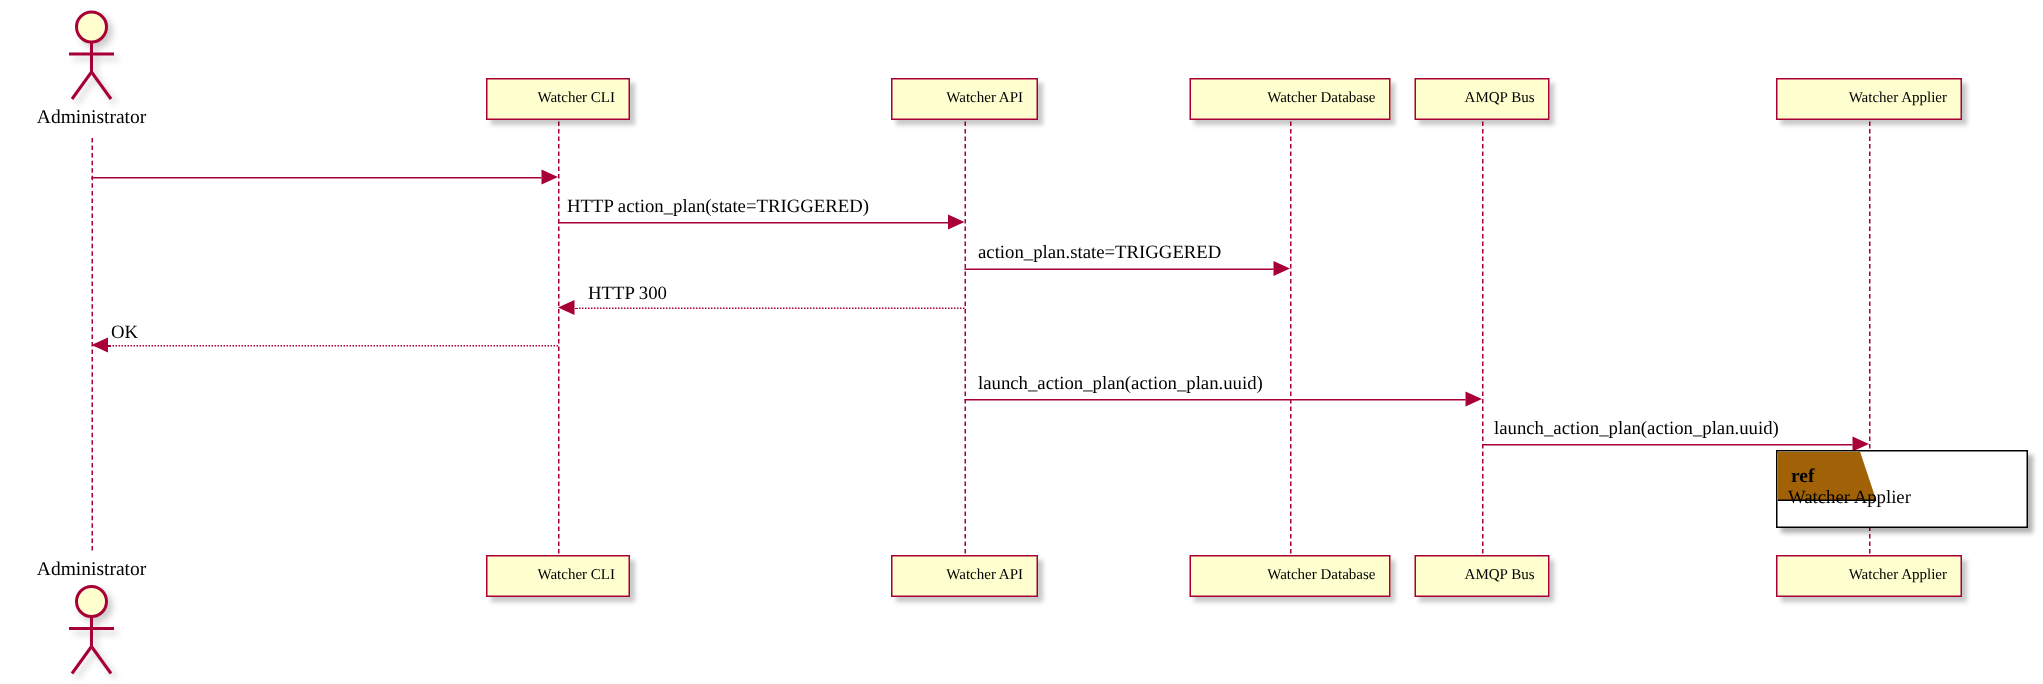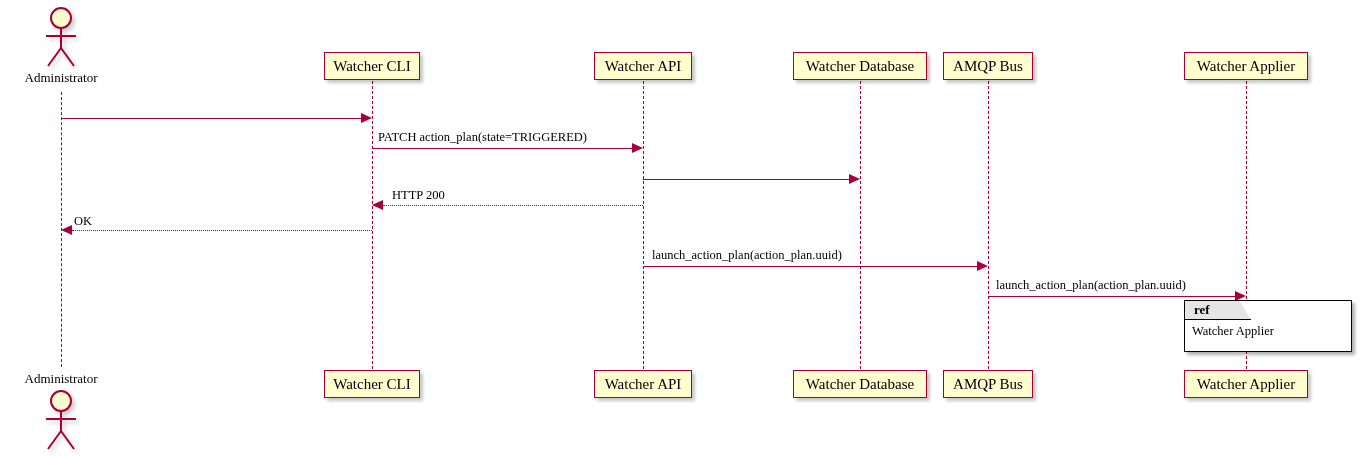--- a/index.html
+++ b/index.html
@@ -19,26 +19,26 @@
     position: absolute;
     width: 0;
     border-left: 1px dashed #A80036;
     top: 0;
   }
   .pbox {
     position: absolute;
     background: #FEFECE;
     border: 1.5px solid #A80036;
     color: #000000;
-    font-size: 15px;
+    font-size: 10px;
     line-height: 1;
     height: 28px;
     display: flex;
     align-items: center;
-    justify-content: center;
+    justify-content: flex-end;
     padding: 0 9px;
     box-sizing: border-box;
     box-shadow: 3px 3px 3px rgba(0,0,0,0.22);
     white-space: nowrap;
     transform: translateX(-50%);
   }
   .actor-wrap {
     position: absolute;
     transform: translateX(-50%);
     width: 80px;
@@ -85,22 +85,22 @@
     position: absolute;
     background: #FFFFFF;
     border: 1.5px solid #000000;
     box-shadow: 3px 3px 3px rgba(0,0,0,0.30);
     box-sizing: border-box;
   }
   .ref-tab {
     position: absolute;
     left: 0;
     top: 0;
-    height: 19px;
-    background: #e5e5e5;
+    height: 33px;
+    background: #a16207;
     border-right: 1.5px solid #000000;
     border-bottom: 1.5px solid #000000;
     box-sizing: border-box;
     display: flex;
     align-items: center;
     padding-left: 9px;
     padding-right: 20px;
     font-size: 13px;
     font-weight: bold;
     color: #000000;
@@ -152,28 +152,29 @@
   <div class="pbox" style="left:988px; top:52px; width:90px;">
     <span>AMQP Bus</span>
   </div>
   <div class="pbox" style="left:1246px; top:52px; width:124px;">
     <span>Watcher Applier</span>
   </div>
 
   <div class="msg" style="left:61px; top:118px; width:300px;"></div>
   <div class="arrowhead right" style="left:361px; top:113px;"></div>
 
-  <div class="msg-label" style="left:378px; top:130px;">PATCH action_plan(state=TRIGGERED)</div>
+  <div class="msg-label" style="left:378px; top:130px;">HTTP action_plan(state=TRIGGERED)</div>
   <div class="msg" style="left:372px; top:148px; width:260px;"></div>
   <div class="arrowhead right" style="left:632px; top:143px;"></div>
 
+  <div class="msg-label" style="left:652px; top:161px;">action_plan.state=TRIGGERED</div>
   <div class="msg" style="left:643px; top:179px; width:206px;"></div>
   <div class="arrowhead right" style="left:849px; top:174px;"></div>
 
-  <div class="msg-label" style="left:392px; top:188px;">HTTP 200</div>
+  <div class="msg-label" style="left:392px; top:188px;">HTTP 300</div>
   <div class="msg dotted" style="left:383px; top:205px; width:260px;"></div>
   <div class="arrowhead left" style="left:372px; top:200px;"></div>
 
   <div class="msg-label" style="left:74px; top:214px;">OK</div>
   <div class="msg dotted" style="left:72px; top:230px; width:300px;"></div>
   <div class="arrowhead left" style="left:61px; top:225px;"></div>
 
   <div class="msg-label" style="left:652px; top:248px;">launch_action_plan(action_plan.uuid)</div>
   <div class="msg" style="left:643px; top:266px; width:334px;"></div>
   <div class="arrowhead right" style="left:977px; top:261px;"></div>

